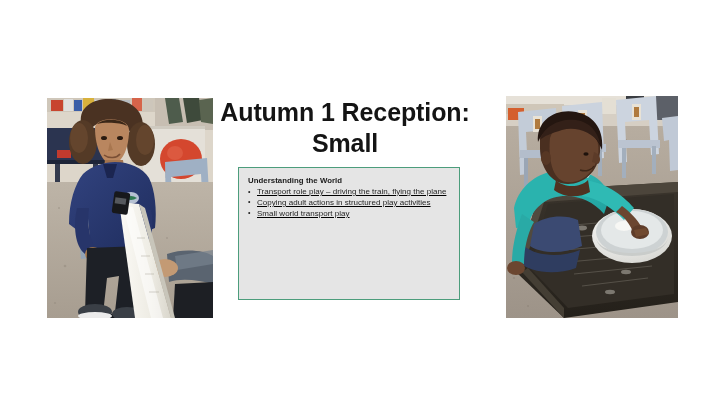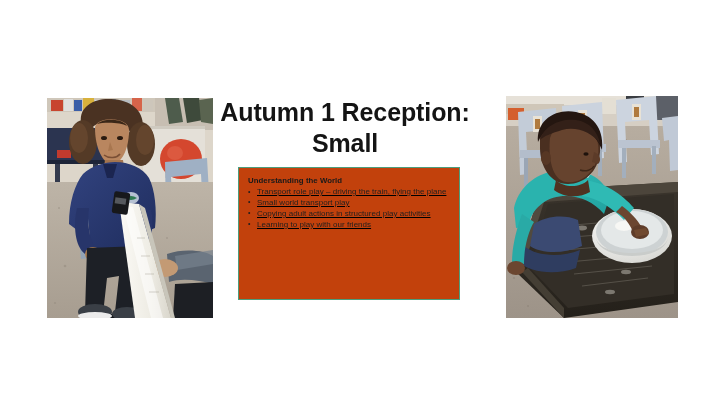--- a/index.html
+++ b/index.html
@@ -37,21 +37,21 @@
   }
 
   
   .content-box {
     position: absolute;
     left: 238px;
     top: 167px;
     width: 222px;
     height: 133px;
     border: 1.5px solid #4c9d7c;
-    background: #c2410c;
+    background: #e5e5e5;
     box-sizing: border-box;
     padding: 7px 8px 0 7px;
   }
   .box-heading {
     font-size: 7.8px;
     font-weight: bold;
     color: #1a1a1a;
     line-height: 11px;
     margin: 0 0 1px 2px;
     letter-spacing: 0.05px;
@@ -235,23 +235,22 @@
 
   <div class="slide-title">
     <div>Autumn 1 Reception:</div>
     <div>Small</div>
   </div>
 
   <div class="content-box">
     <div class="box-heading">Understanding the World</div>
     <ul class="bullet-list">
       <li class="bullet-item">Transport role play – driving the train, flying the plane</li>
+      <li class="bullet-item">Copying adult actions in structured play activities</li>
       <li class="bullet-item">Small world transport play</li>
-      <li class="bullet-item">Copying adult actions in structured play activities</li>
-      <li class="bullet-item">Learning to play with our friends</li>
     </ul>
   </div>
 
   <div class="photo photo-right">
     <svg viewBox="0 0 172 222" preserveAspectRatio="none">
       <defs>
         <linearGradient id="rfloor" x1="0" y1="0" x2="0" y2="1">
           <stop offset="0%" stop-color="#b7ada0"></stop>
           <stop offset="100%" stop-color="#9d9388"></stop>
         </linearGradient>

